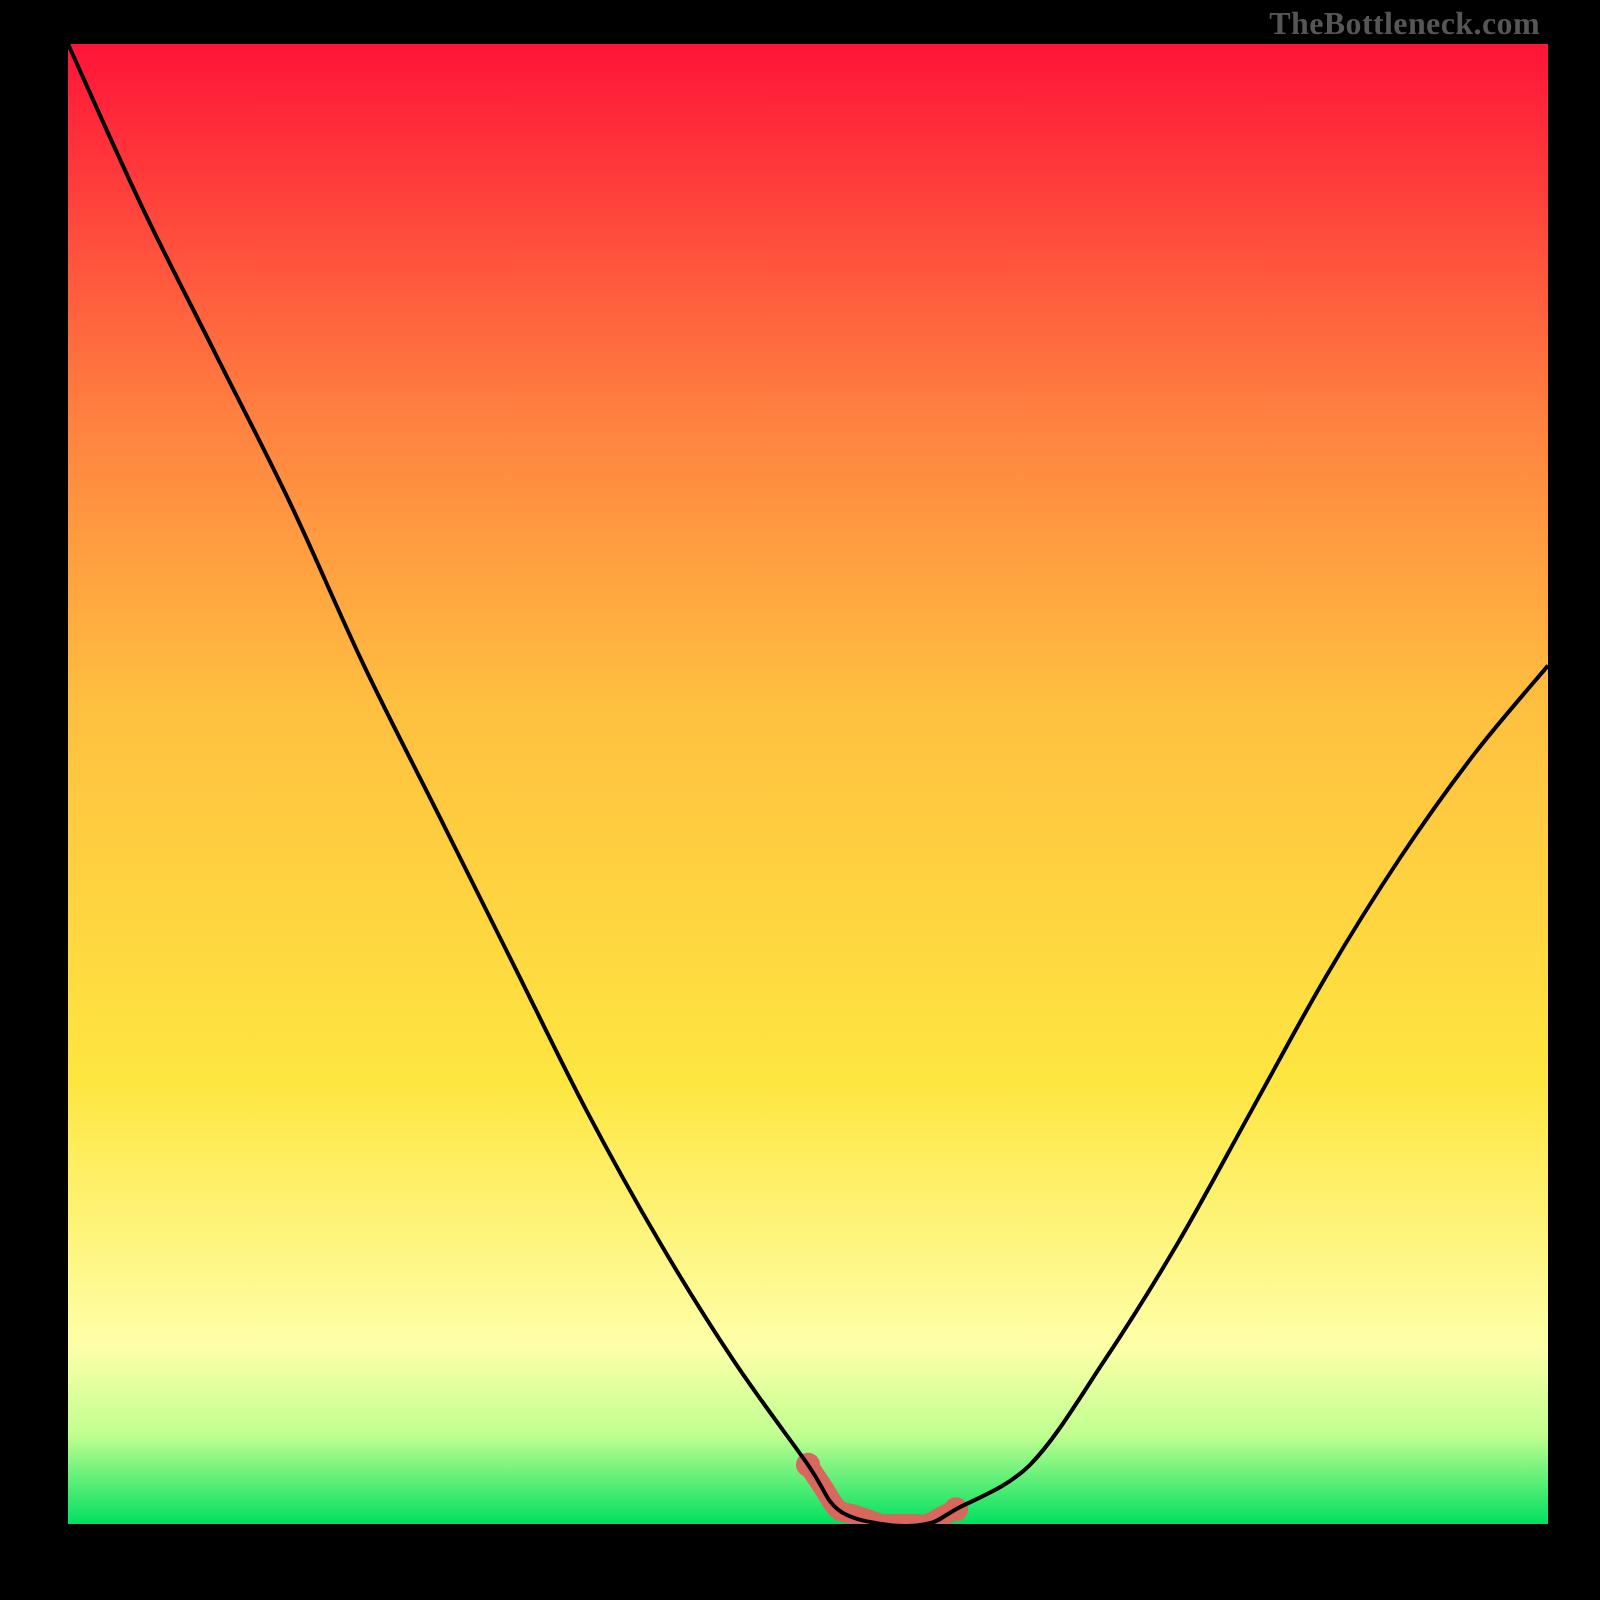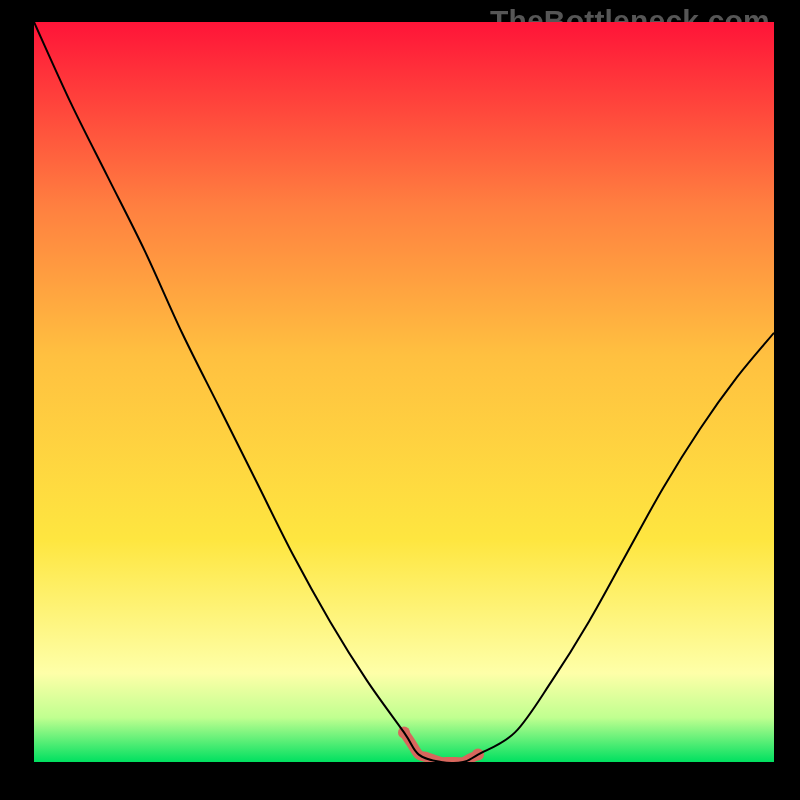--- a/index.html
+++ b/index.html
@@ -24,22 +24,22 @@
     height: 740px;
     overflow: hidden;
   }
   .plot-area svg {
     display: block;
   }
   .watermark {
     position: absolute;
     top: 4px;
     right: 30px;
-    font-family: Liberation Sans, sans-serif;
-    font-size: 30px;
+    font-family: Liberation Serif, serif;
+    font-size: 16px;
     font-weight: 600;
     color: #565656;
     letter-spacing: 0.2px;
   }
 </style>
 </head>
 <body>
 
 <div class="frame">
   <div class="watermark">TheBottleneck.com</div>

